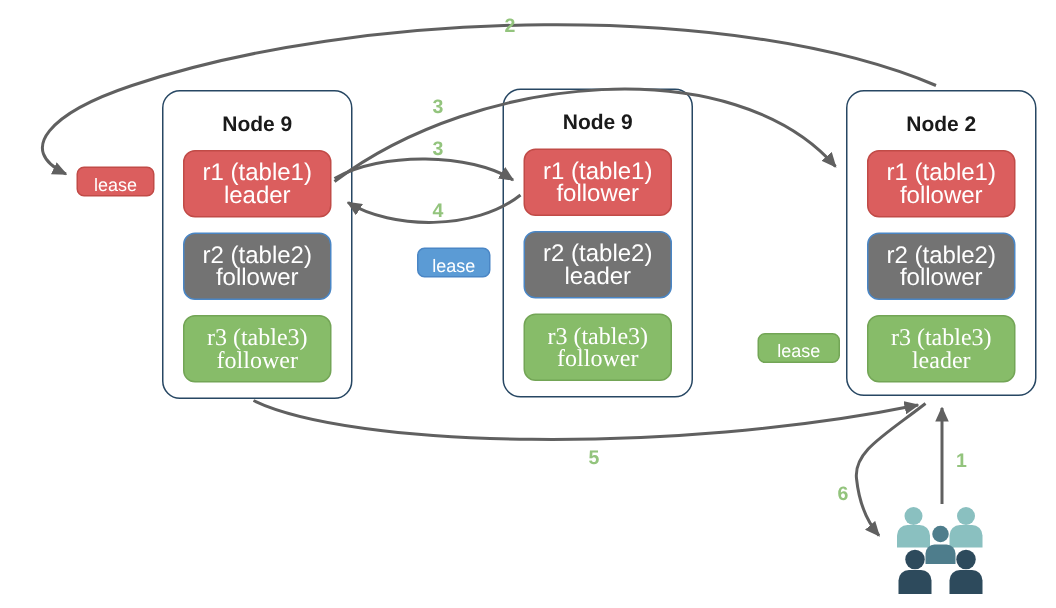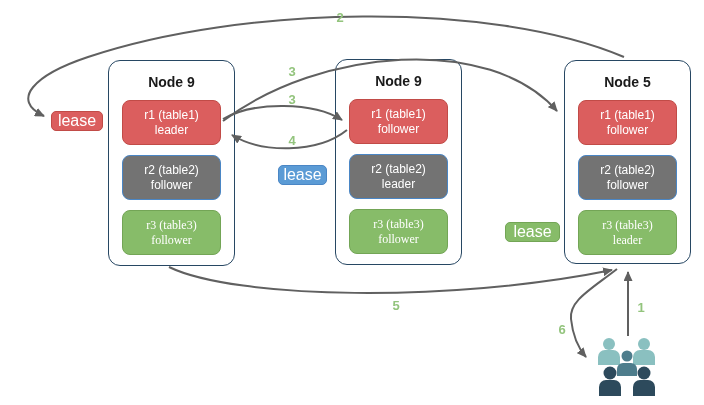--- a/index.html
+++ b/index.html
@@ -13,30 +13,30 @@
     border:1.5px solid #274763;border-radius:12px;box-sizing:border-box;
     padding:13px 13px 0 13px;z-index:2;
   }
   .node-title{
     text-align:center;font-size:14px;font-weight:bold;color:#1a1a1a;
     margin-bottom:9px;height:17px;line-height:17px;
   }
   .box{
     width:99px;height:45px;margin:0 auto 10px auto;border-radius:8px;
     box-sizing:border-box;display:flex;flex-direction:column;align-items:center;
-    justify-content:center;color:#fff;font-size:12px;line-height:15px;text-align:center;
+    justify-content:center;color:#fff;font-size:16px;line-height:15px;text-align:center;
   }
   .box.red{background:#DB5E5E;border:1.5px solid #C14B47;}
   .box.blue{background:#737373;border:1.5px solid #4A86C5;}
   .box.green{background:#87BC69;border:1.5px solid #73A556;font-family:Liberation Serif, serif;}
   
   .lease{
     position:absolute;height:20px;border-radius:5px;box-sizing:border-box;
     display:flex;align-items:flex-end;justify-content:center;color:#fff;
-    font-size:16px;z-index:6;
+    font-size:12px;z-index:6;
   }
   .lease.red{background:#DB5E5E;border:1.5px solid #C14B47;}
   .lease.blue{background:#5B9BD5;border:1px solid #4A86C5;}
   .lease.green{background:#87BC69;border:1.5px solid #73A556;}
   
   .step{
     position:absolute;transform:translate(-50%,-50%);color:#93C47D;
     font-size:13px;font-weight:bold;z-index:7;
   }
   
@@ -89,21 +89,21 @@
       <span>r2 (table2)</span>
       <span>leader</span>
     </div>
     <div class="box green">
       <span>r3 (table3)</span>
       <span>follower</span>
     </div>
   </div>
 
   <div class="node" style="left:564px;top:60px;height:204px;">
-    <div class="node-title">Node 5</div>
+    <div class="node-title">Node 2</div>
     <div class="box red">
       <span>r1 (table1)</span>
       <span>follower</span>
     </div>
     <div class="box blue">
       <span>r2 (table2)</span>
       <span>follower</span>
     </div>
     <div class="box green">
       <span>r3 (table3)</span>

